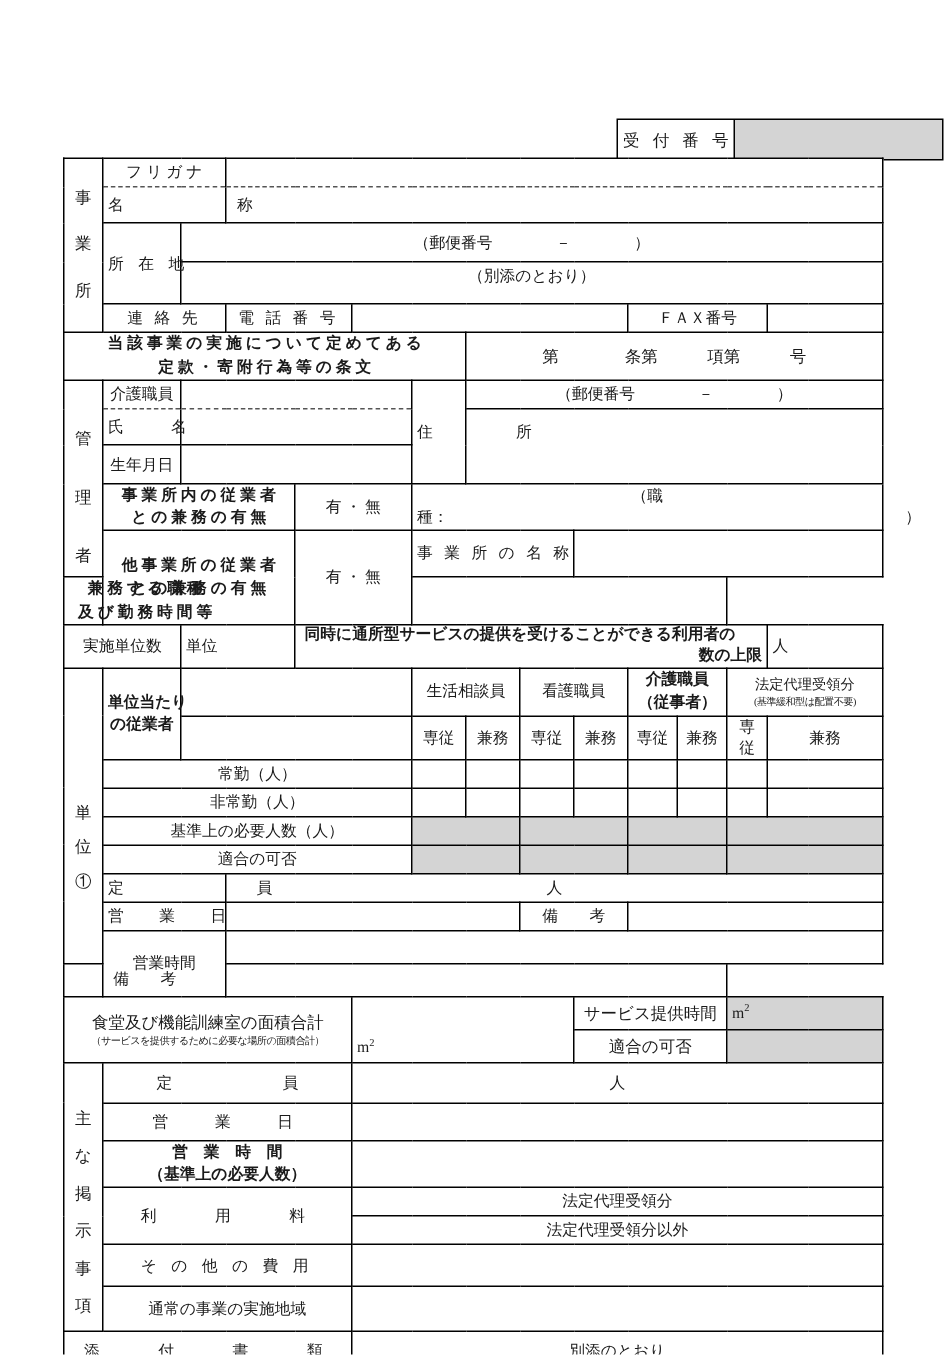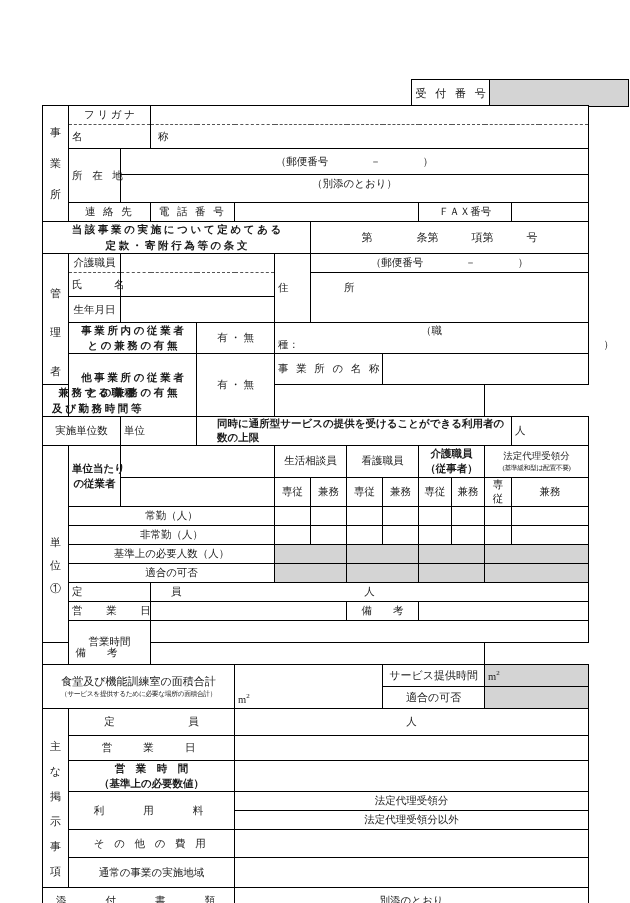--- a/index.html
+++ b/index.html
@@ -237,23 +237,23 @@
       <td class="two-line" colspan="3" style="height:28px">
         <span>兼 務 す る 職 種</span>
         <span>及 び 勤 務 時 間 等</span>
       </td>
       <td class="outer-r dashed-top" colspan="6"></td>
     </tr>
 
     <tr>
       <td class="outer-l lbl-left" colspan="2" style="height:28px">実施単位数</td>
       <td class="right" colspan="2"><span>単位</span></td>
-      <td class="two-line" colspan="9" style="text-align:left; line-height:1.35; padding-left:20px">
+      <td class="two-line" colspan="9" style="text-align:left; line-height:1.35; padding-left:6px">
         <span style="text-align:left">同時に通所型サービスの提供を受けることができる利用者の</span>
-        <span style="text-align:left">数の上限</span>
+        <span style="text-align:right">数の上限</span>
       </td>
       <td class="outer-r right" colspan="2"><span>人</span></td>
     </tr>
 
     <tr>
       <td class="vlabel outer-l" rowspan="9">
         <span style="margin-top:44px">単</span>
         <span style="margin-top:6px">位</span>
         <span style="margin-top:6px">①</span>
       </td>
@@ -379,21 +379,21 @@
     </tr>
 
     <tr>
       <td class="lbl lbl-sp5" colspan="4" style="height:25px">営　 業　 日</td>
       <td class="outer-r" colspan="10"></td>
     </tr>
 
     <tr>
       <td class="two-line" colspan="4" style="height:31px">
         <span>営　業　時　間</span>
-        <span>（基準上の必要数値）</span>
+        <span>（基準上の必要人数）</span>
       </td>
       <td class="outer-r" colspan="10"></td>
     </tr>
 
     <tr>
       <td class="lbl lbl-sp5" colspan="4" rowspan="2">利　　用　　料</td>
       <td class="lbl-left outer-r" colspan="10" style="height:19px">法定代理受領分</td>
     </tr>
     <tr>
       <td class="lbl-left outer-r" colspan="10" style="height:19px">法定代理受領分以外</td>

